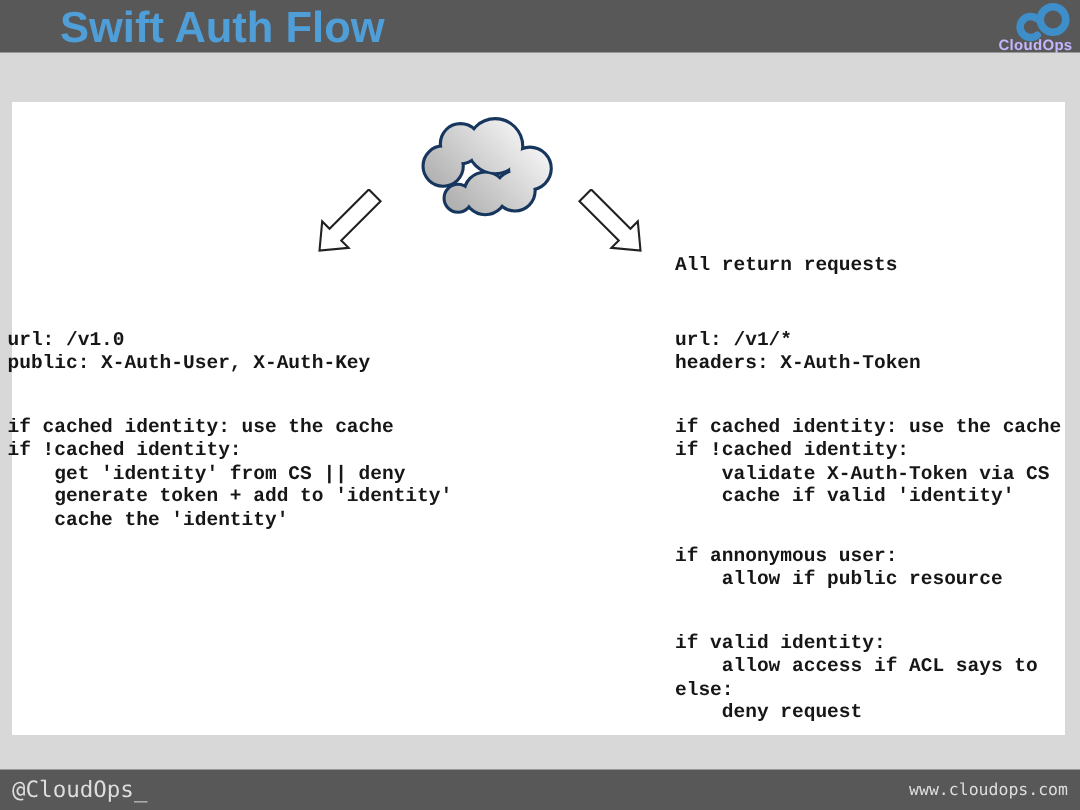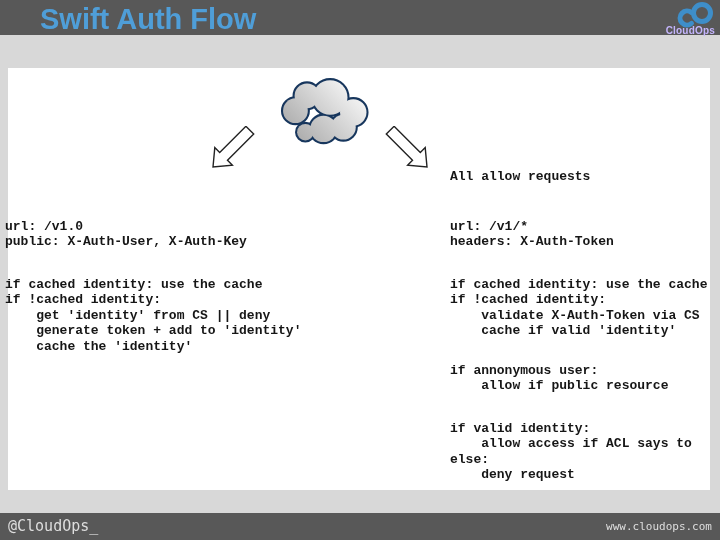--- a/index.html
+++ b/index.html
@@ -119,21 +119,21 @@
     </g>
   </svg>
 
   <svg class="arrow-svg arrow-left" width="46" height="44" viewBox="0 0 46 44">
     <polygon points="3,41 4.8,21.6 9.7,26.5 35.9,0.3 43.7,8.1 17.5,34.3 22.4,39.2" fill="#ffffff" stroke="#222222" stroke-width="1.4"></polygon>
   </svg>
   <svg class="arrow-svg arrow-right" width="46" height="44" viewBox="0 0 46 44">
     <polygon points="43,41 41.2,21.6 36.3,26.5 10.1,0.3 2.3,8.1 28.5,34.3 23.6,39.2" fill="#ffffff" stroke="#222222" stroke-width="1.4"></polygon>
   </svg>
 
-  <div class="code label-right">All allow requests</div>
+  <div class="code label-right">All return requests</div>
 
   <div class="code l-block1">url: /v1.0
 public: X-Auth-User, X-Auth-Key</div>
   <div class="code l-block2">if cached identity: use the cache
 if !cached identity:
     get 'identity' from CS || deny
     generate token + add to 'identity'
     cache the 'identity'</div>
 
   <div class="code r-block1">url: /v1/*

